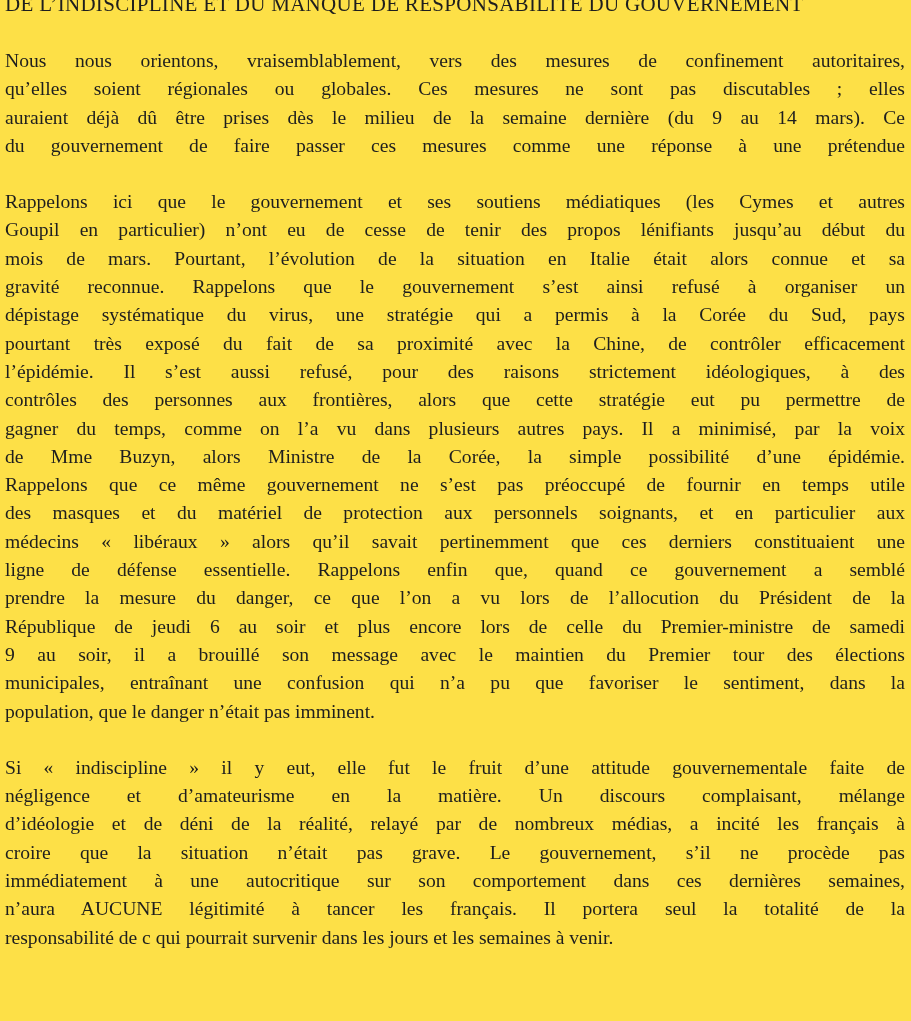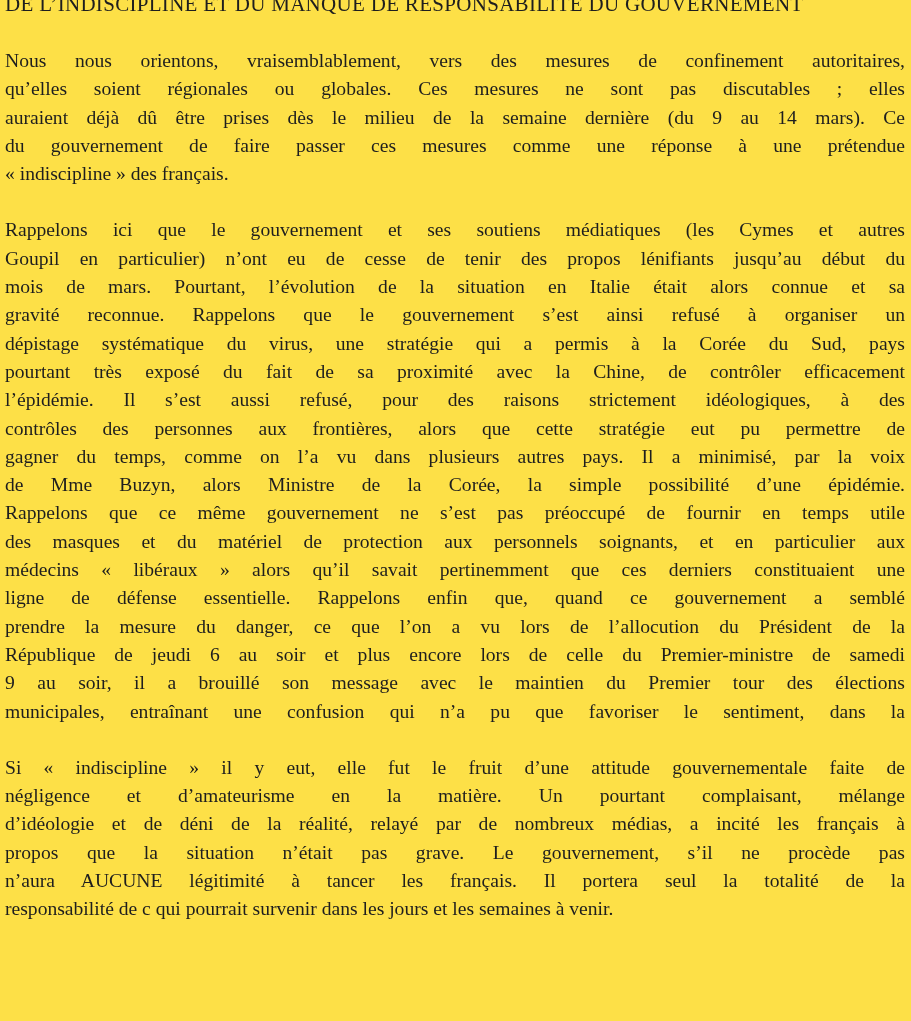--- a/index.html
+++ b/index.html
@@ -64,45 +64,46 @@
 
 <div class="page">
   <div class="content">
     <div class="doc-title">DE L’INDISCIPLINE ET DU MANQUE DE RESPONSABILITÉ DU GOUVERNEMENT</div>
     <div class="paragraphs" id="paragraphs">
         <div class="para">
           <div class="line">Nous nous orientons, vraisemblablement, vers des mesures de confinement autoritaires,</div>
           <div class="line">qu’elles soient régionales ou globales. Ces mesures ne sont pas discutables&nbsp;; elles</div>
           <div class="line">auraient déjà dû être prises dès le milieu de la semaine dernière (du 9 au 14 mars). Ce</div>
           <div class="line">du gouvernement de faire passer ces mesures comme une réponse à une prétendue</div>
-          <div class="line last">«&nbsp;indiscipline&nbsp;» des français.</div>
         </div>
         <div class="para">
           <div class="line">Rappelons ici que le gouvernement et ses soutiens médiatiques (les Cymes et autres</div>
           <div class="line">Goupil en particulier) n’ont eu de cesse de tenir des propos lénifiants jusqu’au début du</div>
           <div class="line">mois de mars. Pourtant, l’évolution de la situation en Italie était alors connue et sa</div>
           <div class="line">gravité reconnue. Rappelons que le gouvernement s’est ainsi refusé à organiser un</div>
           <div class="line">dépistage systématique du virus, une stratégie qui a permis à la Corée du Sud, pays</div>
           <div class="line">pourtant très exposé du fait de sa proximité avec la Chine, de contrôler efficacement</div>
           <div class="line">l’épidémie. Il s’est aussi refusé, pour des raisons strictement idéologiques, à des</div>
           <div class="line">contrôles des personnes aux frontières, alors que cette stratégie eut pu permettre de</div>
           <div class="line">gagner du temps, comme on l’a vu dans plusieurs autres pays. Il a minimisé, par la voix</div>
           <div class="line">de Mme Buzyn, alors Ministre de la Corée, la simple possibilité d’une épidémie.</div>
           <div class="line">Rappelons que ce même gouvernement ne s’est pas préoccupé de fournir en temps utile</div>
           <div class="line">des masques et du matériel de protection aux personnels soignants, et en particulier aux</div>
           <div class="line">médecins «&nbsp;libéraux&nbsp;» alors qu’il savait pertinemment que ces derniers constituaient une</div>
           <div class="line">ligne de défense essentielle. Rappelons enfin que, quand ce gouvernement a semblé</div>
           <div class="line">prendre la mesure du danger, ce que l’on a vu lors de l’allocution du Président de la</div>
           <div class="line">République de jeudi 6 au soir et plus encore lors de celle du Premier-ministre de samedi</div>
           <div class="line">9 au soir, il a brouillé son message avec le maintien du Premier tour des élections</div>
           <div class="line">municipales, entraînant une confusion qui n’a pu que favoriser le sentiment, dans la</div>
+          <div class="line last">population, que le danger n’était pas imminent.</div>
         </div>
         <div class="para">
           <div class="line">Si «&nbsp;indiscipline&nbsp;» il y eut, elle fut le fruit d’une attitude gouvernementale faite de</div>
-          <div class="line">négligence et d’amateurisme en la matière. Un pourtant complaisant, mélange</div>
+          <div class="line">négligence et d’amateurisme en la matière. Un discours complaisant, mélange</div>
           <div class="line">d’idéologie et de déni de la réalité, relayé par de nombreux médias, a incité les français à</div>
-          <div class="line">propos que la situation n’était pas grave. Le gouvernement, s’il ne procède pas</div>
+          <div class="line">croire que la situation n’était pas grave. Le gouvernement, s’il ne procède pas</div>
+          <div class="line">immédiatement à une autocritique sur son comportement dans ces dernières semaines,</div>
           <div class="line">n’aura AUCUNE légitimité à tancer les français. Il portera seul la totalité de la</div>
           <div class="line last">responsabilité de c qui pourrait survenir dans les jours et les semaines à venir.</div>
         </div>
       </div>
   </div>
 </div>
 
 </body></html>

